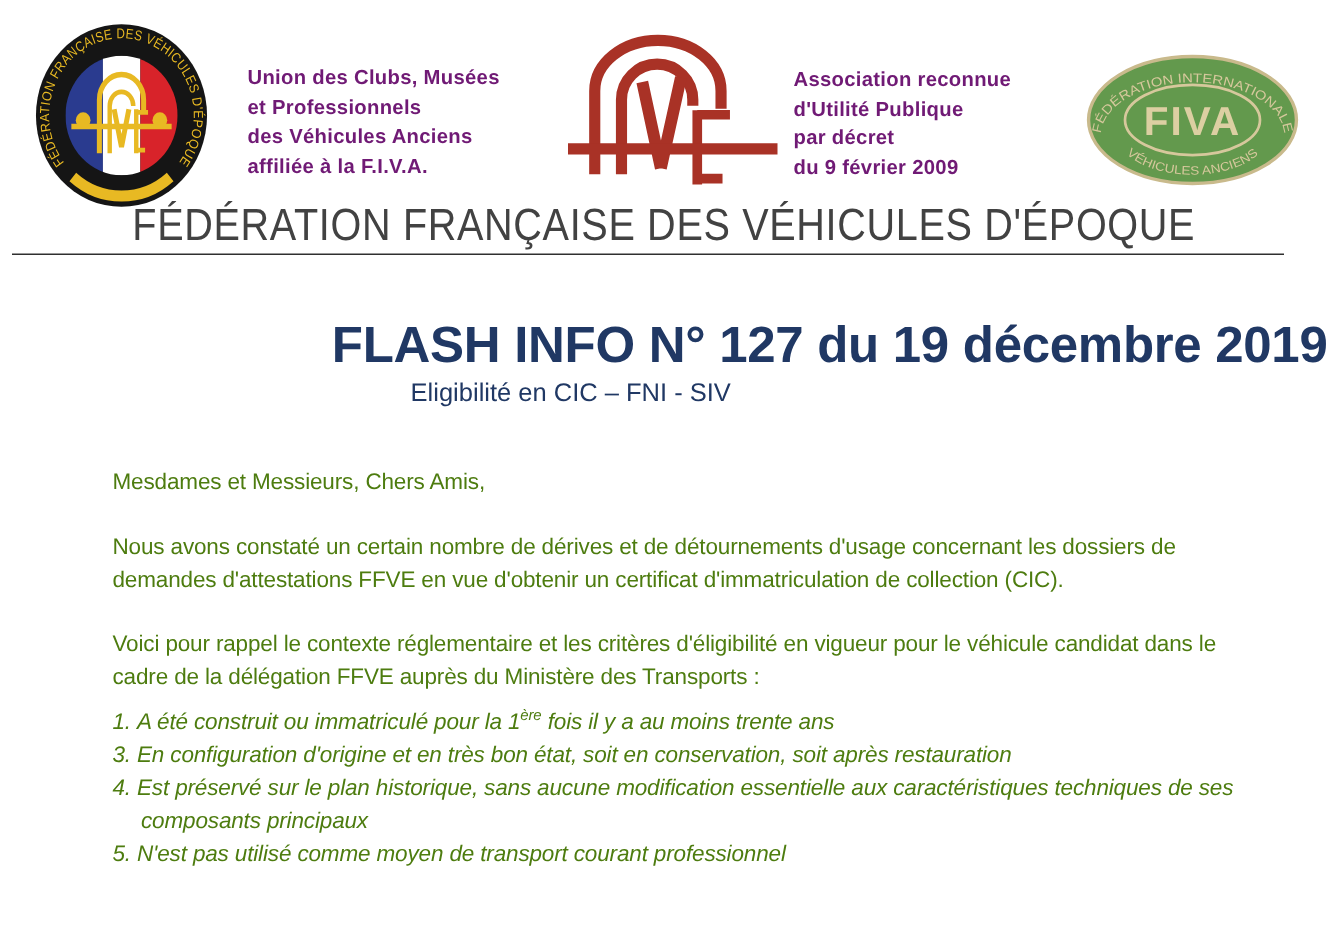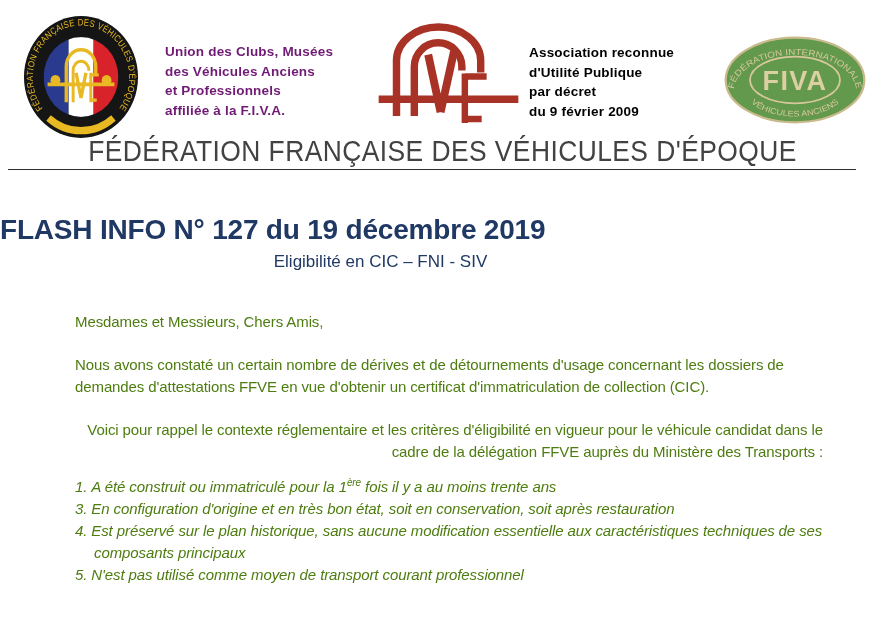--- a/index.html
+++ b/index.html
@@ -13,52 +13,52 @@
   
   .roundel{position:absolute;left:22px;top:14px;}
   .union-block{
     position:absolute;left:165px;top:42px;width:200px;
     text-align:left;color:#701a75;font-weight:bold;
     font-size:13.5px;line-height:19.5px;letter-spacing:0.2px;
   }
   .monogram{position:absolute;left:376px;top:21px;}
   .assoc-block{
     position:absolute;left:529px;top:43px;width:190px;
-    text-align:left;color:#000000;font-weight:bold;
+    text-align:left;color:#701a75;font-weight:bold;
     font-size:13.5px;line-height:19.5px;letter-spacing:0.2px;
   }
   .fiva{position:absolute;left:723px;top:34px;}
   .banner{
     position:absolute;left:0;top:134px;width:885px;
     text-align:center;color:#424242;
     font-size:30px;line-height:34px;font-weight:400;
     transform:scaleX(0.88);transform-origin:50% 50%;
     white-space:nowrap;letter-spacing:0.5px;
   }
   .rule{
     position:absolute;left:8px;top:169px;width:848px;height:0;
     border-top:1.6px solid #2f2f2f;
   }
   
   .doc-title{
     position:absolute;left:0;top:214px;width:885px;margin:0;
-    text-align:left;color:#203864;
-    font-size:28px;line-height:32px;font-weight:700;letter-spacing:-0.2px;
+    text-align:right;color:#203864;
+    font-size:34px;line-height:32px;font-weight:700;letter-spacing:-0.2px;
   }
   .doc-subtitle{
     position:absolute;left:0;top:251px;width:761px;margin:0;
     text-align:center;color:#203864;
     font-size:17px;line-height:22px;font-weight:400;
   }
   .body-text{
     position:absolute;left:75px;top:311px;width:748px;
     color:#4d7c0f;font-size:15px;line-height:22px;letter-spacing:-0.1px;
   }
   .body-text p{margin:0 0 21px 0;}
-  .body-text p.tight{margin-bottom:13px;text-align:right;}
+  .body-text p.tight{margin-bottom:8px;}
   ol.criteria{list-style:none;margin:0;padding:0;}
   ol.criteria li{
     padding-left:19px;text-indent:-19px;line-height:22px;font-style:italic;
   }
   ol.criteria .num{margin-right:4px;}
   sup{font-size:10px;line-height:0;vertical-align:super;}
   svg text{font-family:"Liberation Sans", sans-serif;}
 </style>
 </head>
 <body>
@@ -90,22 +90,22 @@
         <circle cx="34" cy="63" r="5" fill="#E8B923" stroke="none"></circle>
         <circle cx="86" cy="63" r="5" fill="#E8B923" stroke="none"></circle>
       </g>
       <text font-size="9" fill="#E8B923" letter-spacing="0.3">
         <textPath href="#ringpath" startOffset="50%" text-anchor="middle" textLength="218" lengthAdjust="spacingAndGlyphs">FÉDÉRATION FRANÇAISE DES VÉHICULES D'ÉPOQUE</textPath>
       </text>
     </svg>
 
     <div class="union-block">
       <div>Union des Clubs, Musées</div>
+      <div>et Professionnels</div>
       <div>des Véhicules Anciens</div>
-      <div>et Professionnels</div>
       <div>affiliée à la F.I.V.A.</div>
     </div>
 
     <svg class="monogram" width="145" height="105" viewBox="0 0 145 106">
       <g stroke="#A93226" fill="none" stroke-width="7.5">
         <path d="M 20,96 V 40 A 42.5,34 0 0 1 105,40 V 52"></path>
         <path d="M 38,96 V 46 A 24,24 0 0 1 86,46 V 50"></path>
         <path stroke-width="8" d="M 52,34 L 64.5,92 M 78,31 L 64.5,92"></path>
         <path d="M 89,53 V 103 M 89,56 H 111 M 92,99 H 106" stroke-width="6.5"></path>
         <path d="M 2,79 H 143"></path>

